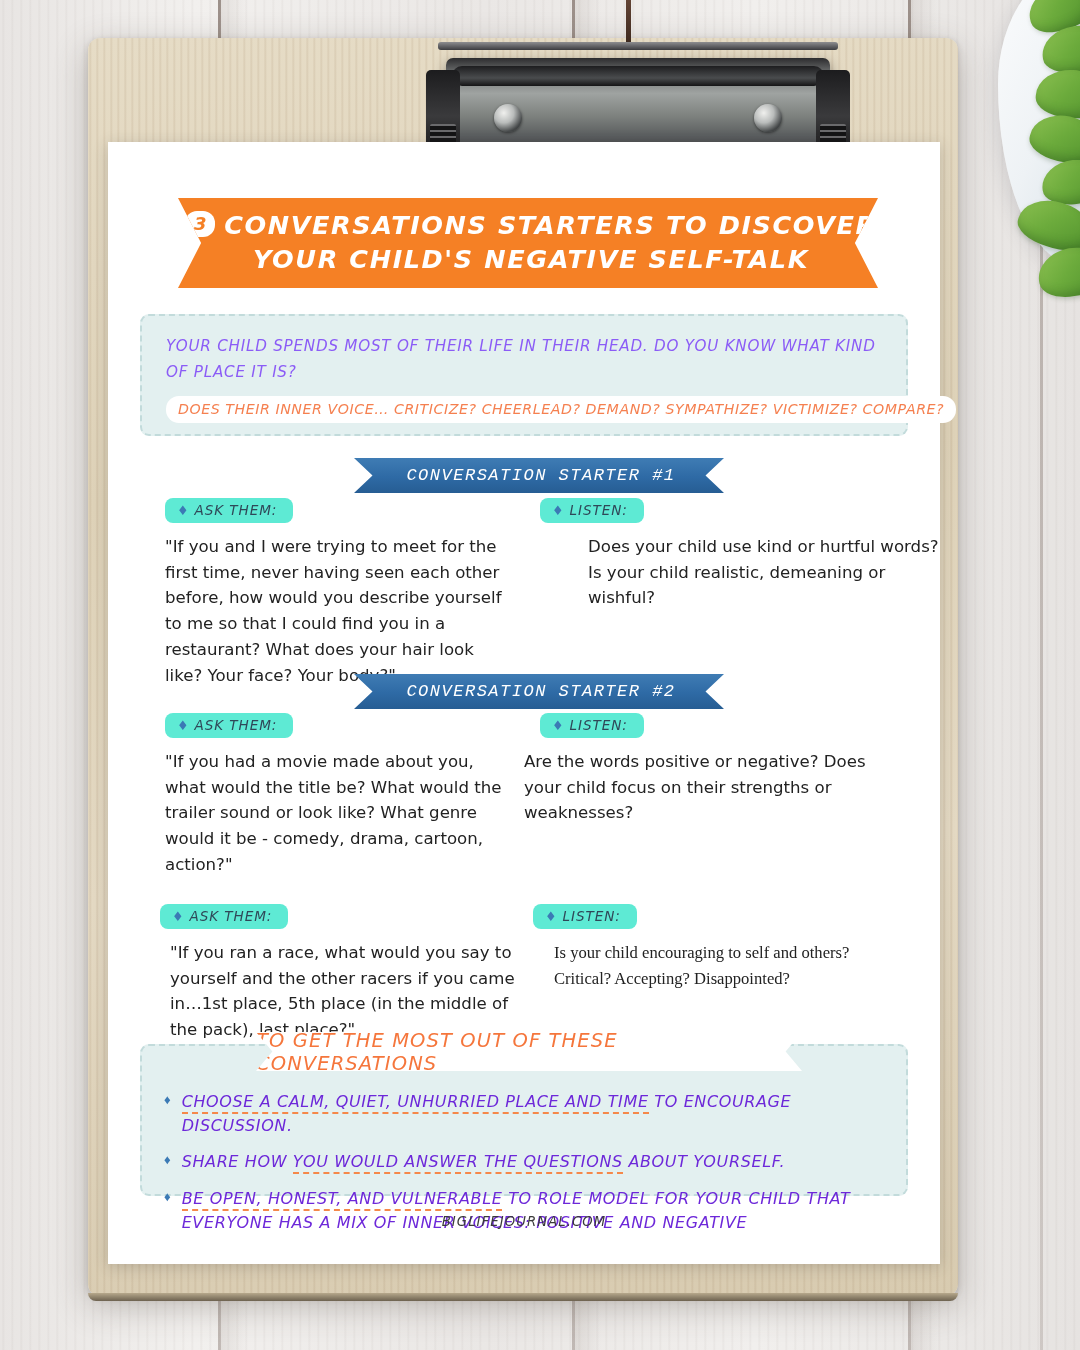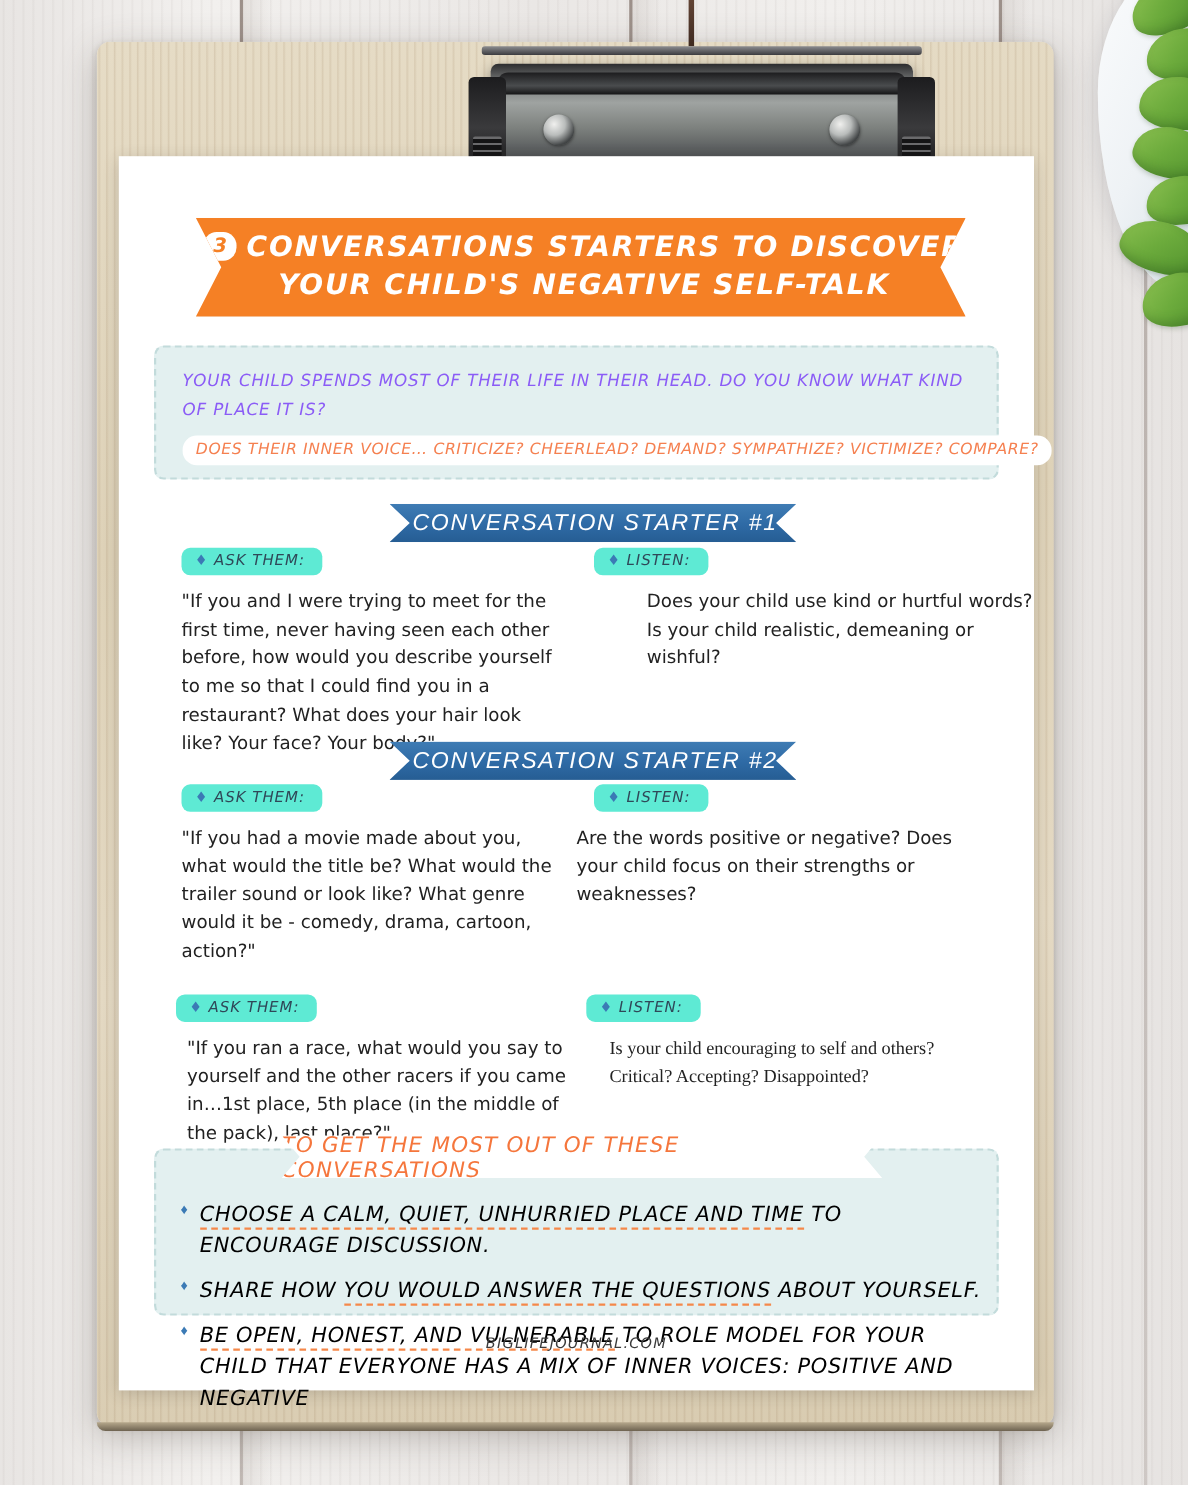--- a/index.html
+++ b/index.html
@@ -209,23 +209,23 @@
   
   .blue-ribbon {
     position: absolute;
     height: 35px;
     background: linear-gradient(180deg, #3f7cb4 0%, #2e6aa5 55%, #265d93 100%);
     clip-path: polygon(0 0, 100% 0, 95% 50%, 100% 100%, 0 100%, 5% 50%);
     display: flex; align-items: center; justify-content: center;
   }
   .blue-ribbon-label {
     color: #ffffff;
-    font-family: Liberation Sans, sans-serif;
-    font-style: italic;
-    font-size: 21px;
+    font-family: Liberation Mono, monospace;
+    font-style: italic;
+    font-size: 17px;
     letter-spacing: 1.5px;
     text-transform: uppercase;
     padding-left: 4px;
   }
 
   
   .pill {
     position: absolute;
     background: #5eead4;
     border-radius: 8px;
@@ -282,24 +282,24 @@
   }
   .tip-dia {
     color: #3b7ab5;
     font-size: 13px;
     line-height: 1.45;
     margin-right: 11px;
     flex: 0 0 auto;
     padding-top: 1px;
   }
   .tip-text {
-    color: #000000;
-    font-family: "DejaVu Sans", sans-serif;
-    font-style: italic;
-    font-size: 19px;
+    color: #6d28d9;
+    font-family: "DejaVu Sans", sans-serif;
+    font-style: italic;
+    font-size: 16px;
     letter-spacing: 0.62px;
     line-height: 1.48;
     text-transform: uppercase;
   }
   .udash {
     border-bottom: 2.5px dashed #f5884a;
     padding-bottom: 1px;
   }
 
   

